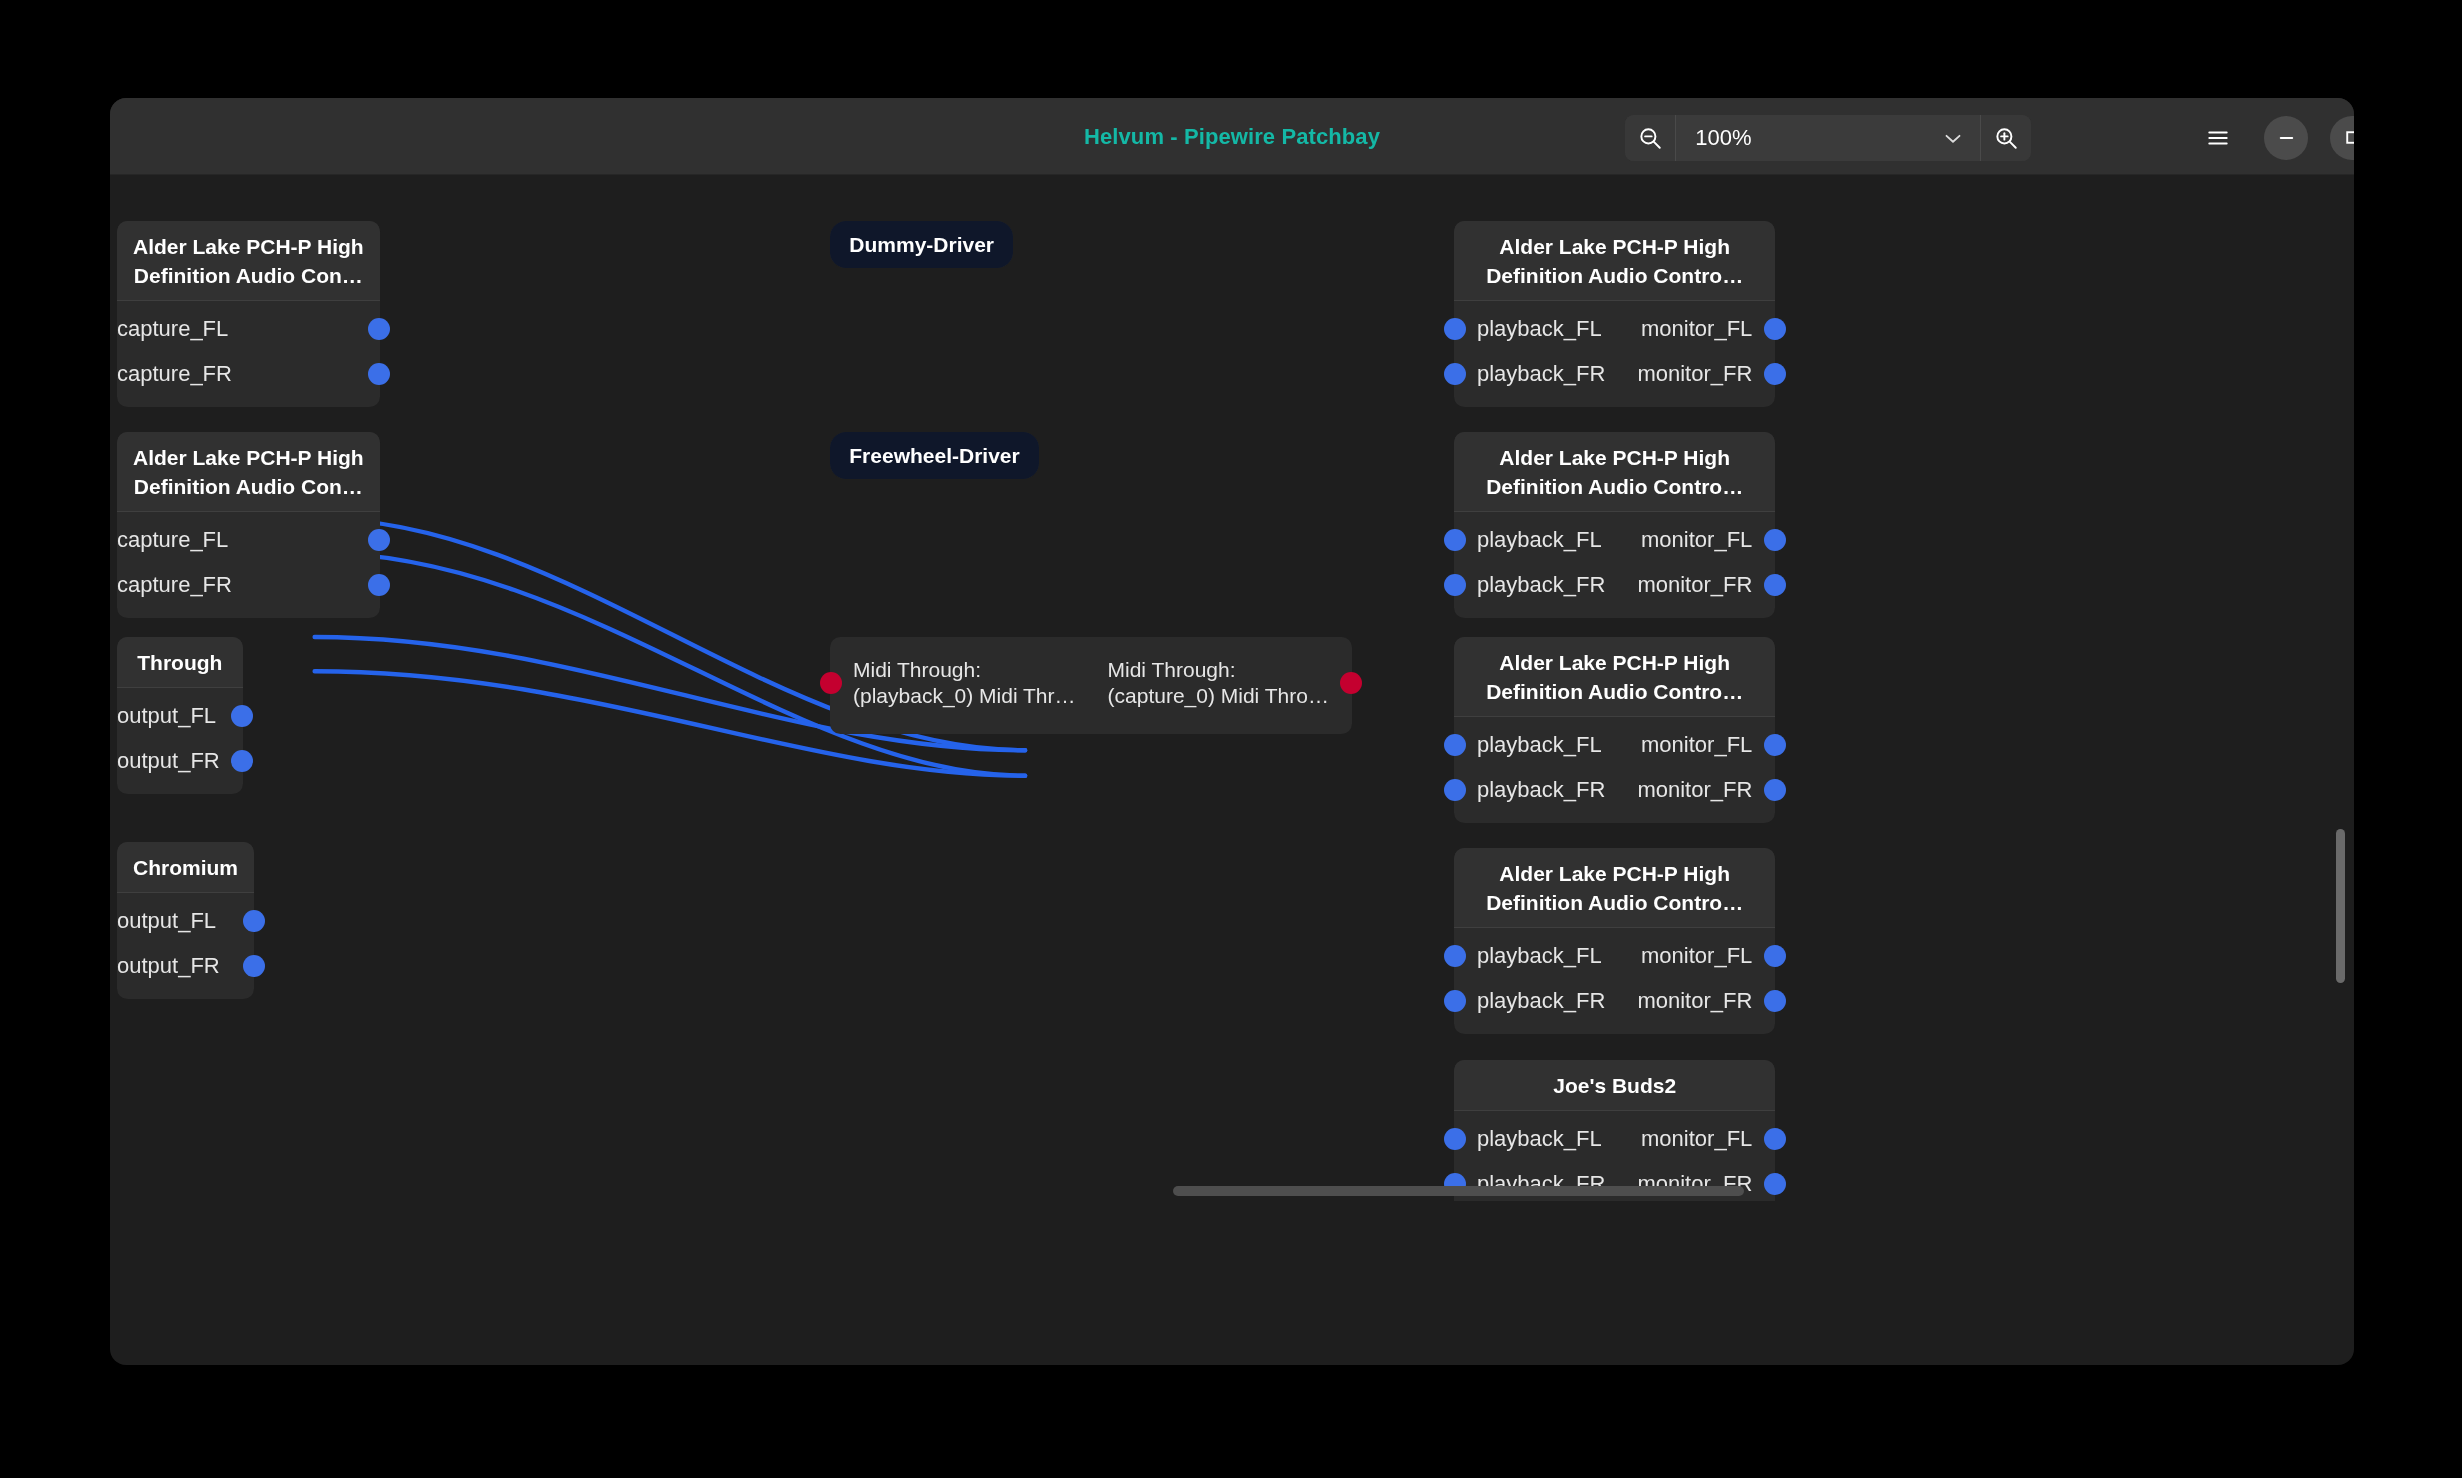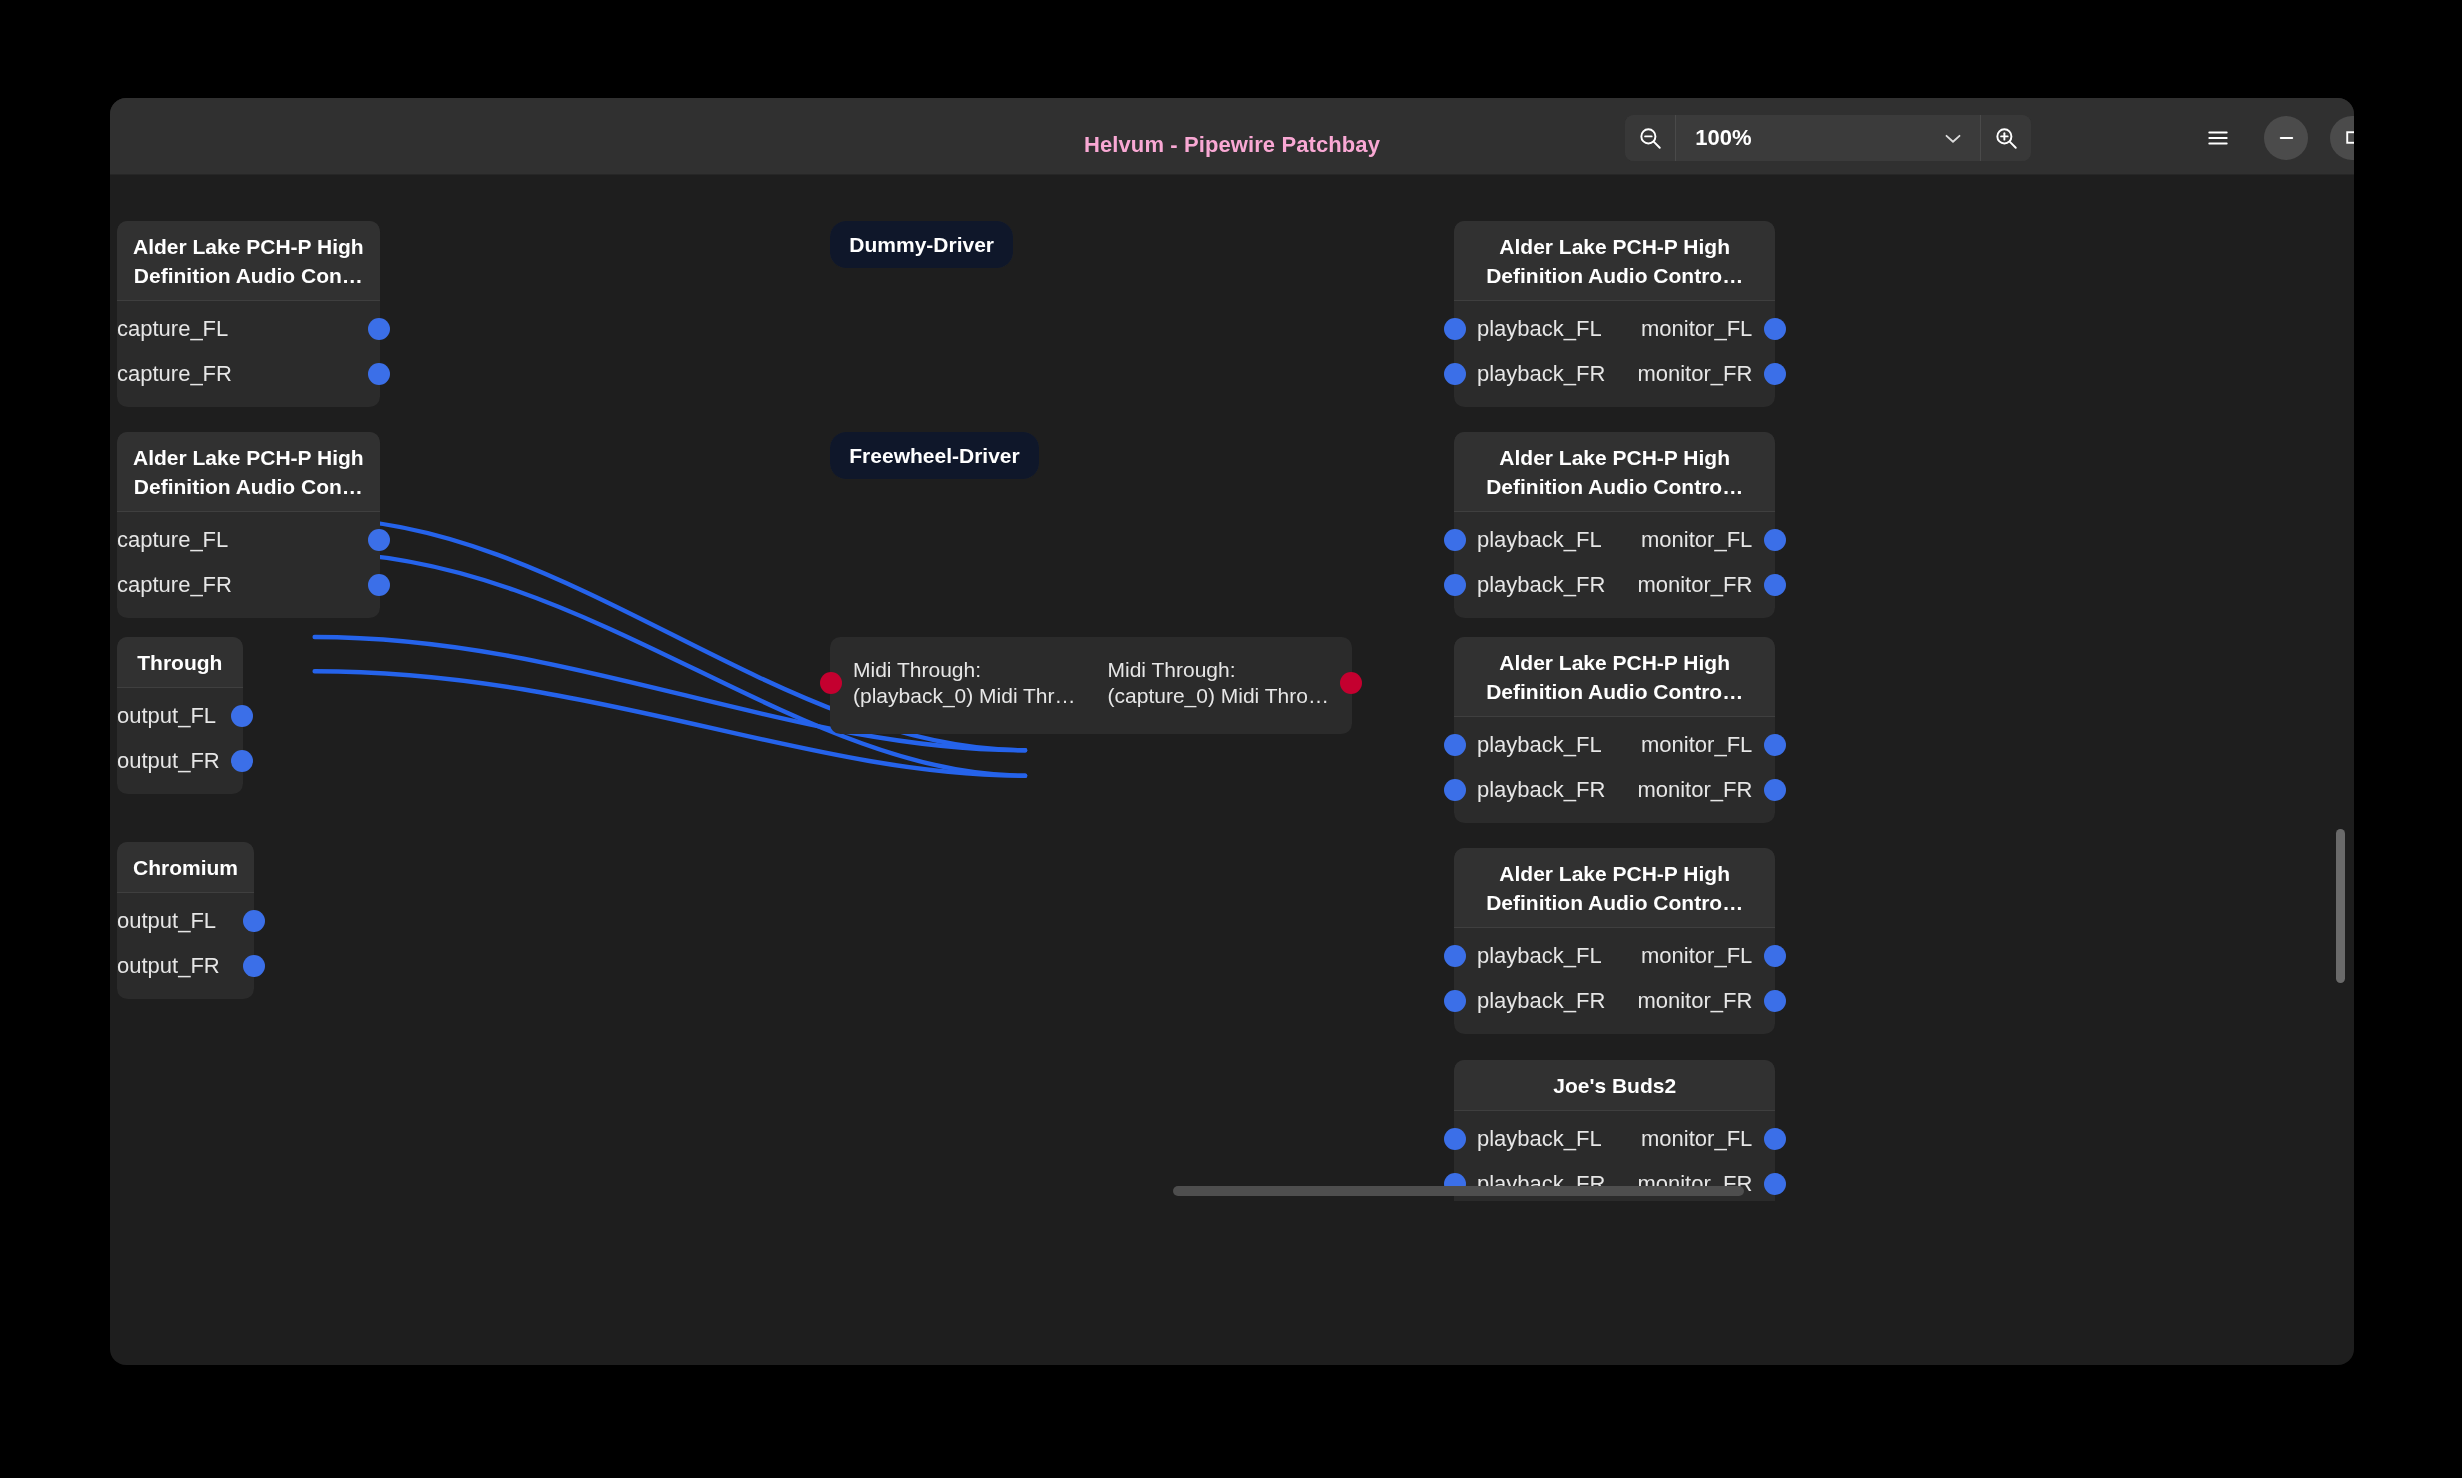--- a/index.html
+++ b/index.html
@@ -39,44 +39,43 @@
     left: 0; top: 0;
     width: 100%;
     height: 77px;
     background: #303030;
     border-bottom: 0.9px solid #262626;
     box-sizing: border-box;
   }
 
   #window-title {
     position: absolute;
-    left: 0; top: 8px;
+    left: 0; top: 0;
     width: 100%;
     height: 77px;
     line-height: 77px;
     text-align: center;
-    color: #f9a8d4;
+    color: #14b8a6;
     font-size: 22px;
     font-weight: bold;
     letter-spacing: 0.1px;
     pointer-events: none;
   }
 
   
   #zoom-group {
     position: absolute;
     left: 1515px;
     top: 16.7px;
     height: 46px;
     display: flex;
     align-items: stretch;
     background: #383838;
     border-radius: 8.8px;
     overflow: hidden;
-    font-weight: bold;
   }
   .zoom-btn {
     width: 50px;
     display: flex;
     align-items: center;
     justify-content: center;
     cursor: pointer;
     background: #383838;
   }
   .zoom-btn:first-child { border-right: 0.9px solid #4a4a4a; }

